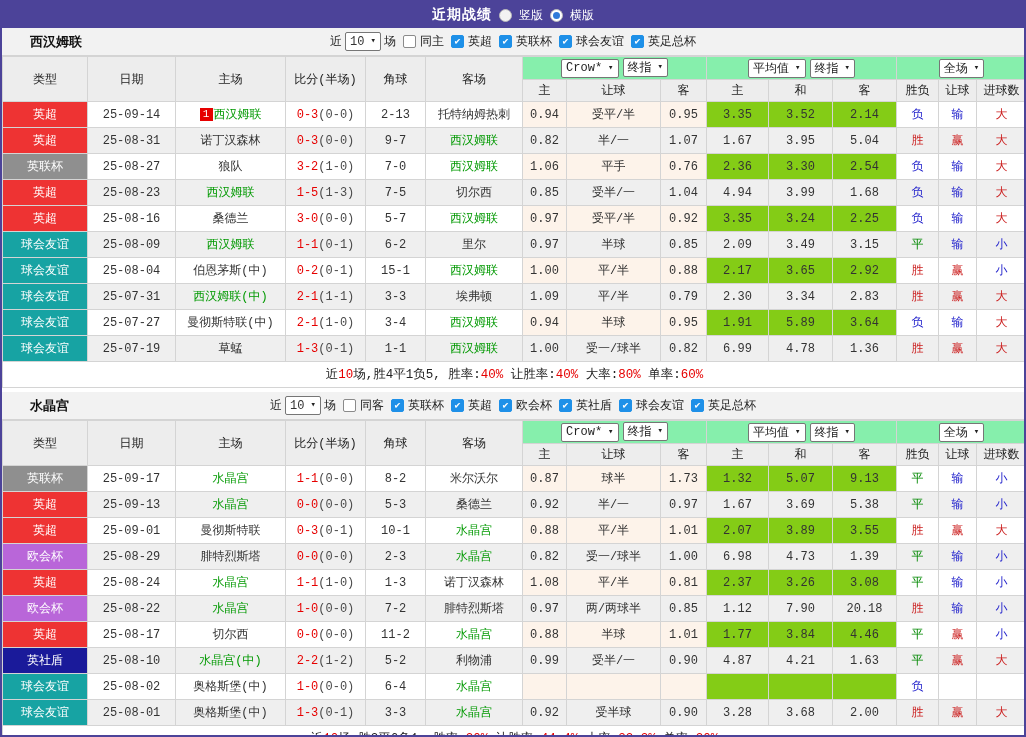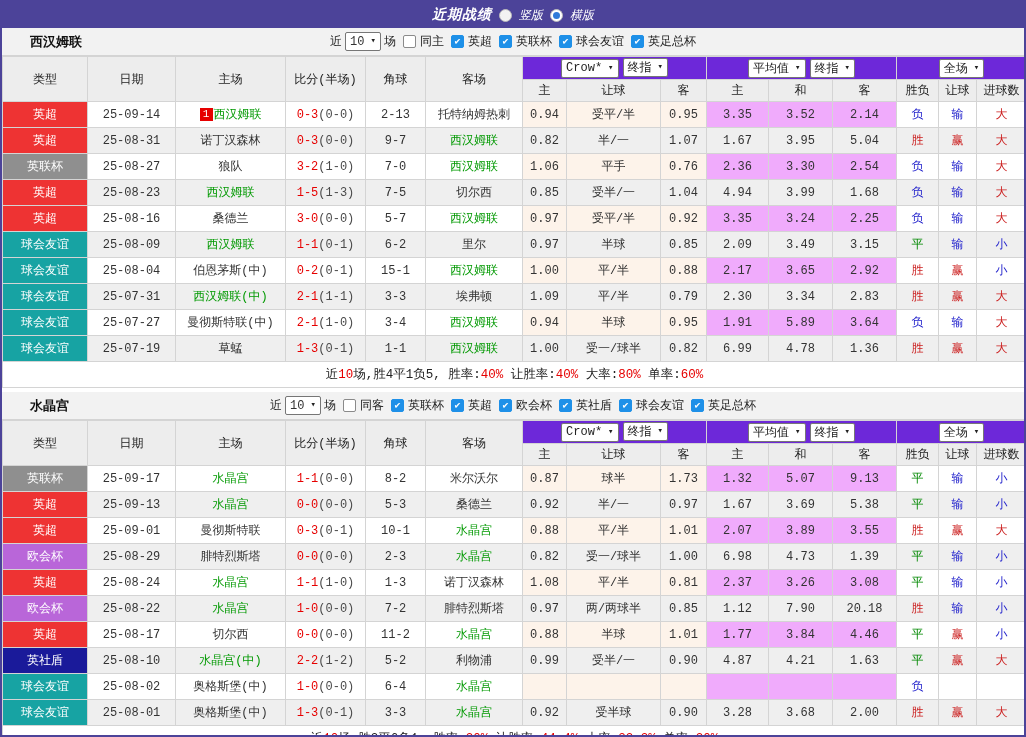--- a/index.html
+++ b/index.html
@@ -1,43 +1,43 @@
 <!DOCTYPE html>
 <html><head>
 <meta charset="utf-8">
 <style>
   html,body{margin:0;padding:0;background:#fff;}
   body{font-family:"DejaVu Sans","Liberation Sans",sans-serif;font-size:12px;color:#333;}
   .page{width:1026px;height:737px;box-sizing:border-box;border:2px solid #4c4399;overflow:hidden;background:#fff;}
-  .titlebar{background:#4c4399;color:#fff;height:26px;display:flex;align-items:center;justify-content:center;gap:7px;font-style:italic;}
+  .titlebar{background:#4c4399;color:#fff;height:26px;display:flex;align-items:center;justify-content:center;gap:7px;}
   .title{font-weight:bold;font-size:14px;letter-spacing:1px;}
   .radio{width:13px;height:13px;border-radius:50%;background:#f2f2f2;border:1px solid #bbb;display:inline-flex;align-items:center;justify-content:center;box-sizing:border-box;cursor:pointer;}
   .radio.on{background:#fff;}
   .radio .dot{width:7px;height:7px;border-radius:50%;background:#2f7ad9;}
   .rlabel{color:#fff;font-size:12px;}
   .section{background:#fff;font-family:Liberation Mono, monospace;}
   .section + .section{margin-top:4px;}
   .filter-row{height:27px;background:#f2f2f2;display:flex;align-items:center;justify-content:center;position:relative;border-bottom:1px solid #d4d4d4;}
   .team{position:absolute;left:28px;font-weight:bold;font-size:13px;color:#111;}
   .controls{display:flex;align-items:center;gap:3px;}
   .lbl{color:#222;}
   .sel{display:inline-flex;align-items:center;gap:6px;border:1px solid #767676;background:#fff;border-radius:2px;height:19px;padding:0 4px;cursor:pointer;box-sizing:border-box;}
   .sel .v{font-weight:normal;}
   .sel .ar{font-size:9px;color:#222;line-height:1;}
   .cb{width:13px;height:13px;border:1px solid #8a8a8a;border-radius:2px;background:#fff;display:inline-flex;align-items:center;justify-content:center;box-sizing:border-box;margin:0 1px 0 4px;cursor:pointer;font-size:10px;line-height:1;color:transparent;}
   .cb.on{background:#1e90e8;border-color:#1e90e8;color:#fff;}
   table{border-collapse:collapse;table-layout:fixed;width:100%;}
   th,td{border:1px solid #d4d4d4;text-align:center;padding:0;white-space:nowrap;overflow:hidden;}
   thead th{background:#ededed;font-weight:normal;height:21px;color:#222;}
-  thead th.selcell{background:#6d28d9;height:22px;}
+  thead th.selcell{background:#86efac;height:22px;}
   .selcell .sel{margin:0 2px;}
   tbody td{height:25px;}
   tbody tr.even td{background:#efefef;}
   tbody td.crow{background:#fdf3ea;}
-  tbody td.avg{background:#f0abfc;}
+  tbody td.avg{background:#84cc16;}
   td.league{color:#fff;}
   .green{color:#009900;}
   .teamlink{cursor:pointer;}
   .ft{color:#e60000;}
   .ht{color:#4a4a4a;}
   .mark{display:inline-block;background:#e60000;color:#fff;width:13px;height:13px;line-height:13px;font-size:11px;text-align:center;margin-right:1px;vertical-align:1px;}
   td.summary{height:25px;background:#fff;font-size:12.5px;color:#222;}
   .red{color:#e60000;}
 </style>
 </head>

